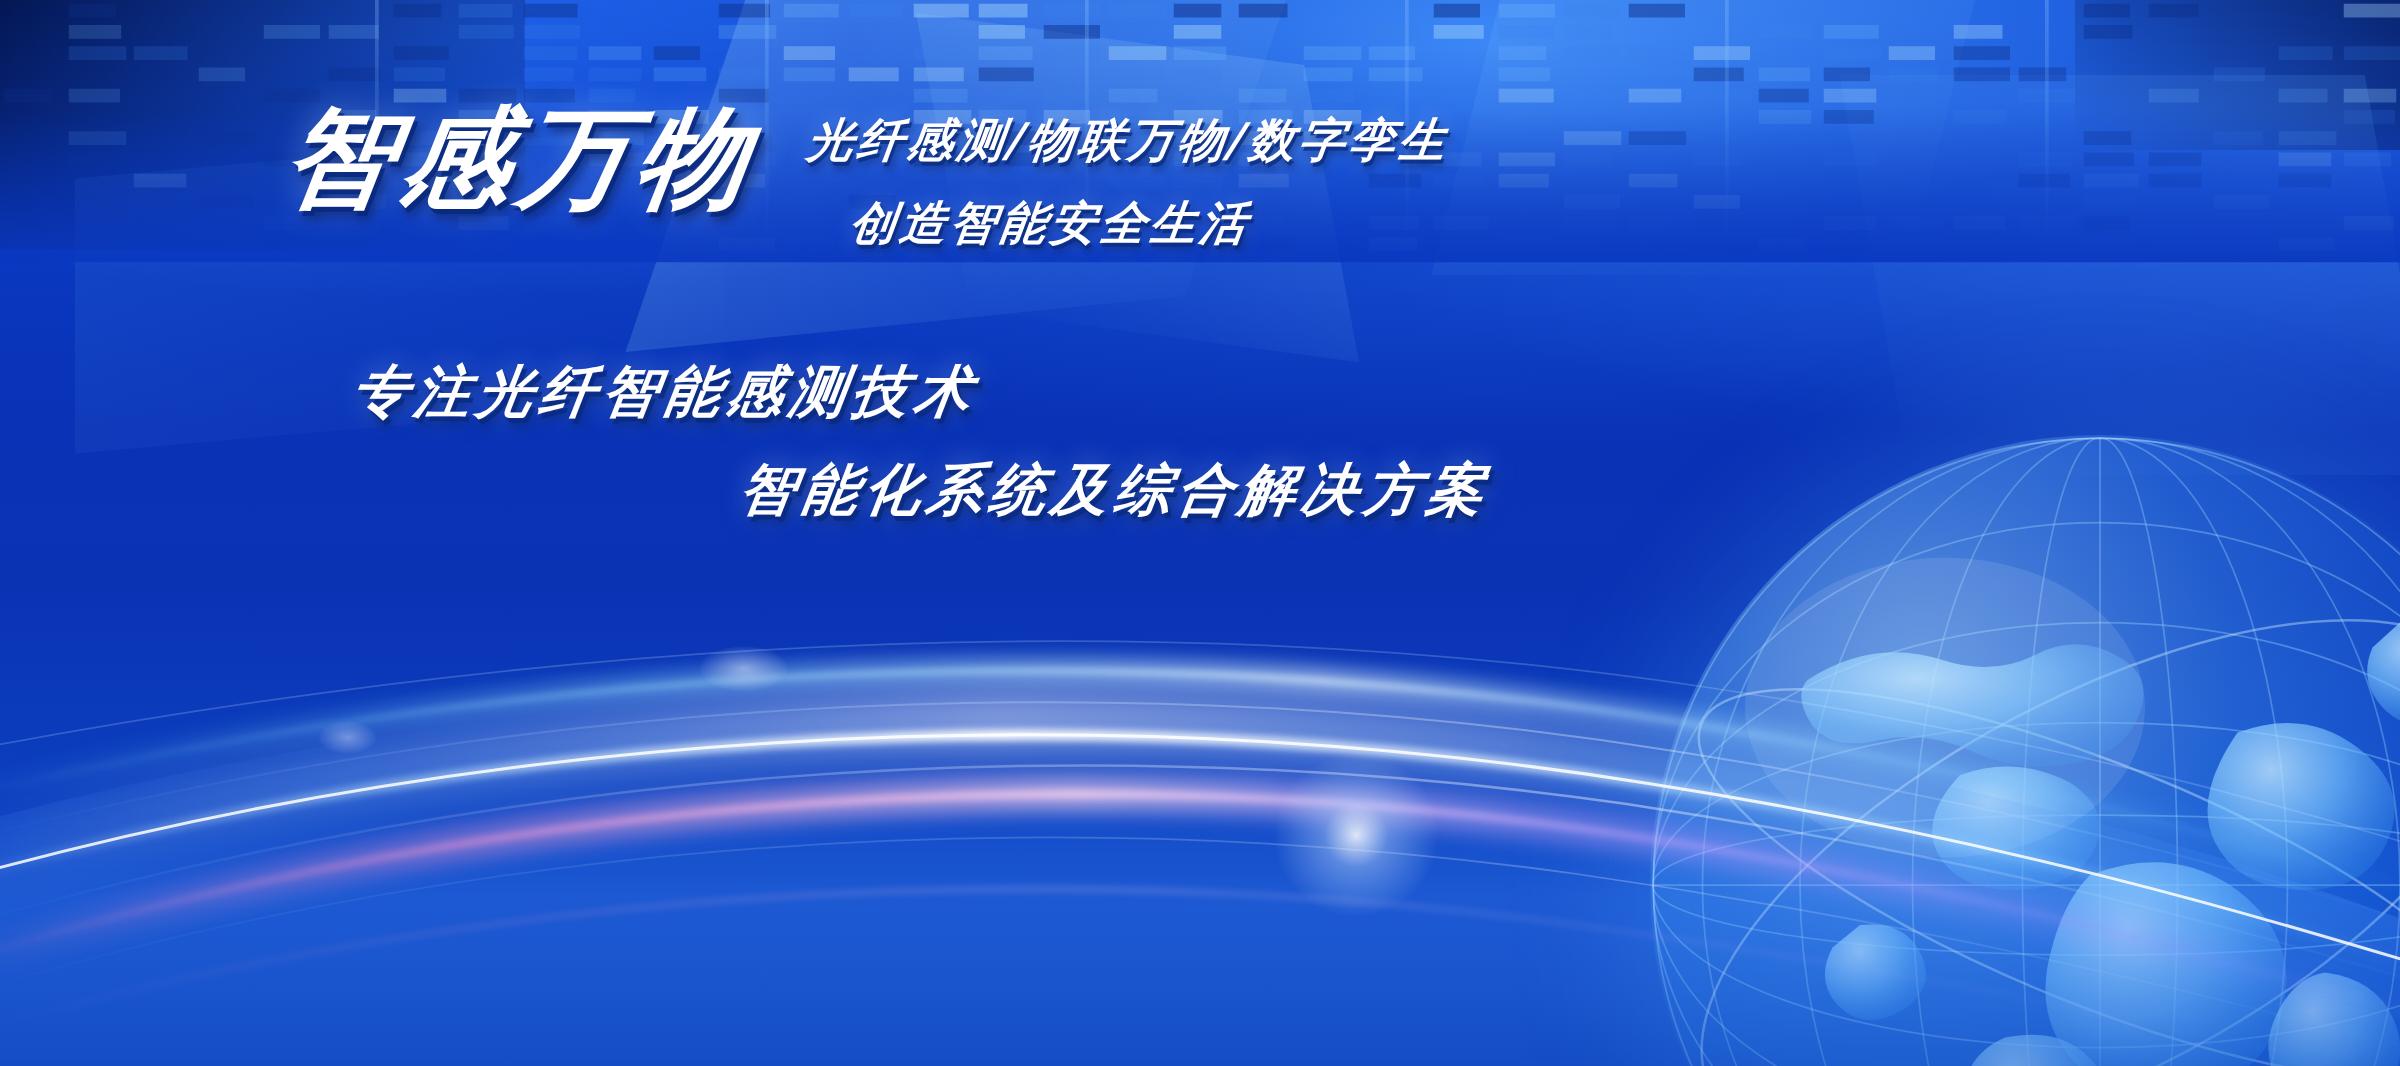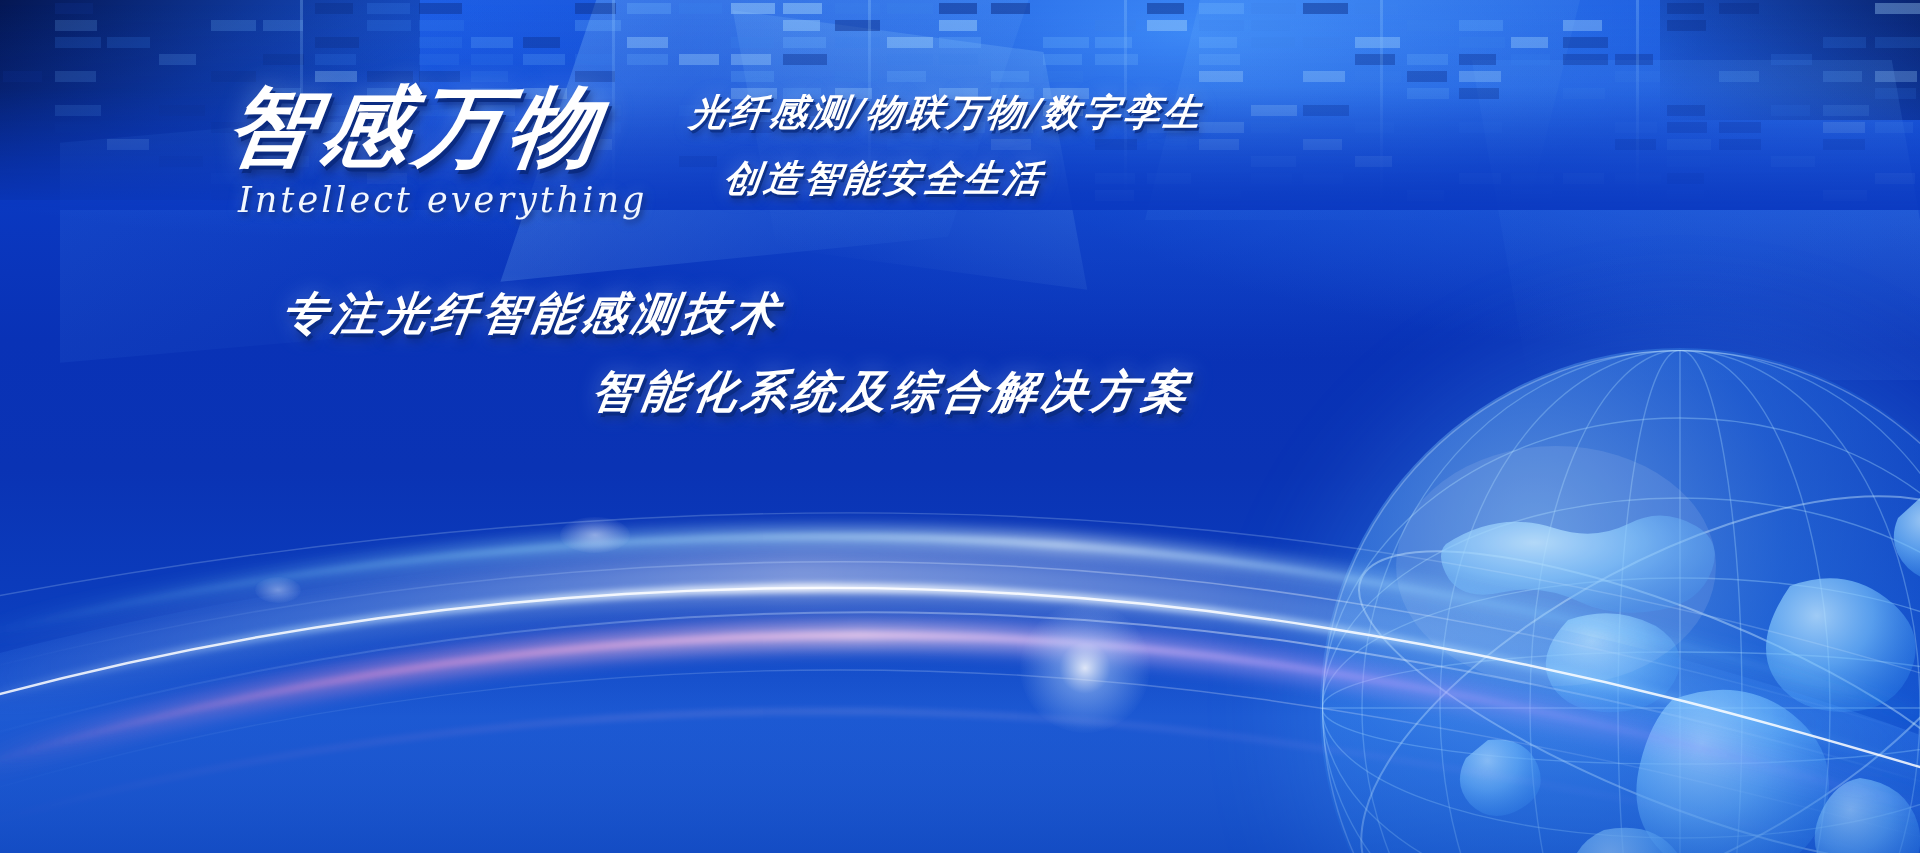--- a/index.html
+++ b/index.html
@@ -615,21 +615,20 @@
 
   <div class="glow-dot d1"></div>
   <div class="glow-dot d2"></div>
   <div class="glow-dot d3"></div>
 
   <div class="content">
 
     <div class="headline-row">
       <div class="headline-col">
         <div class="headline-cn">智感万物</div>
-        <div class="headline-en">Intellect everything</div>
       </div>
 
       <div class="slogan-col">
         <div class="slogan-line l1">光纤感测/物联万物/数字孪生</div>
         <div class="slogan-line l2">创造智能安全生活</div>
       </div>
     </div>
 
     <div class="subhead">
       <div class="sub-line">专注光纤智能感测技术</div>

